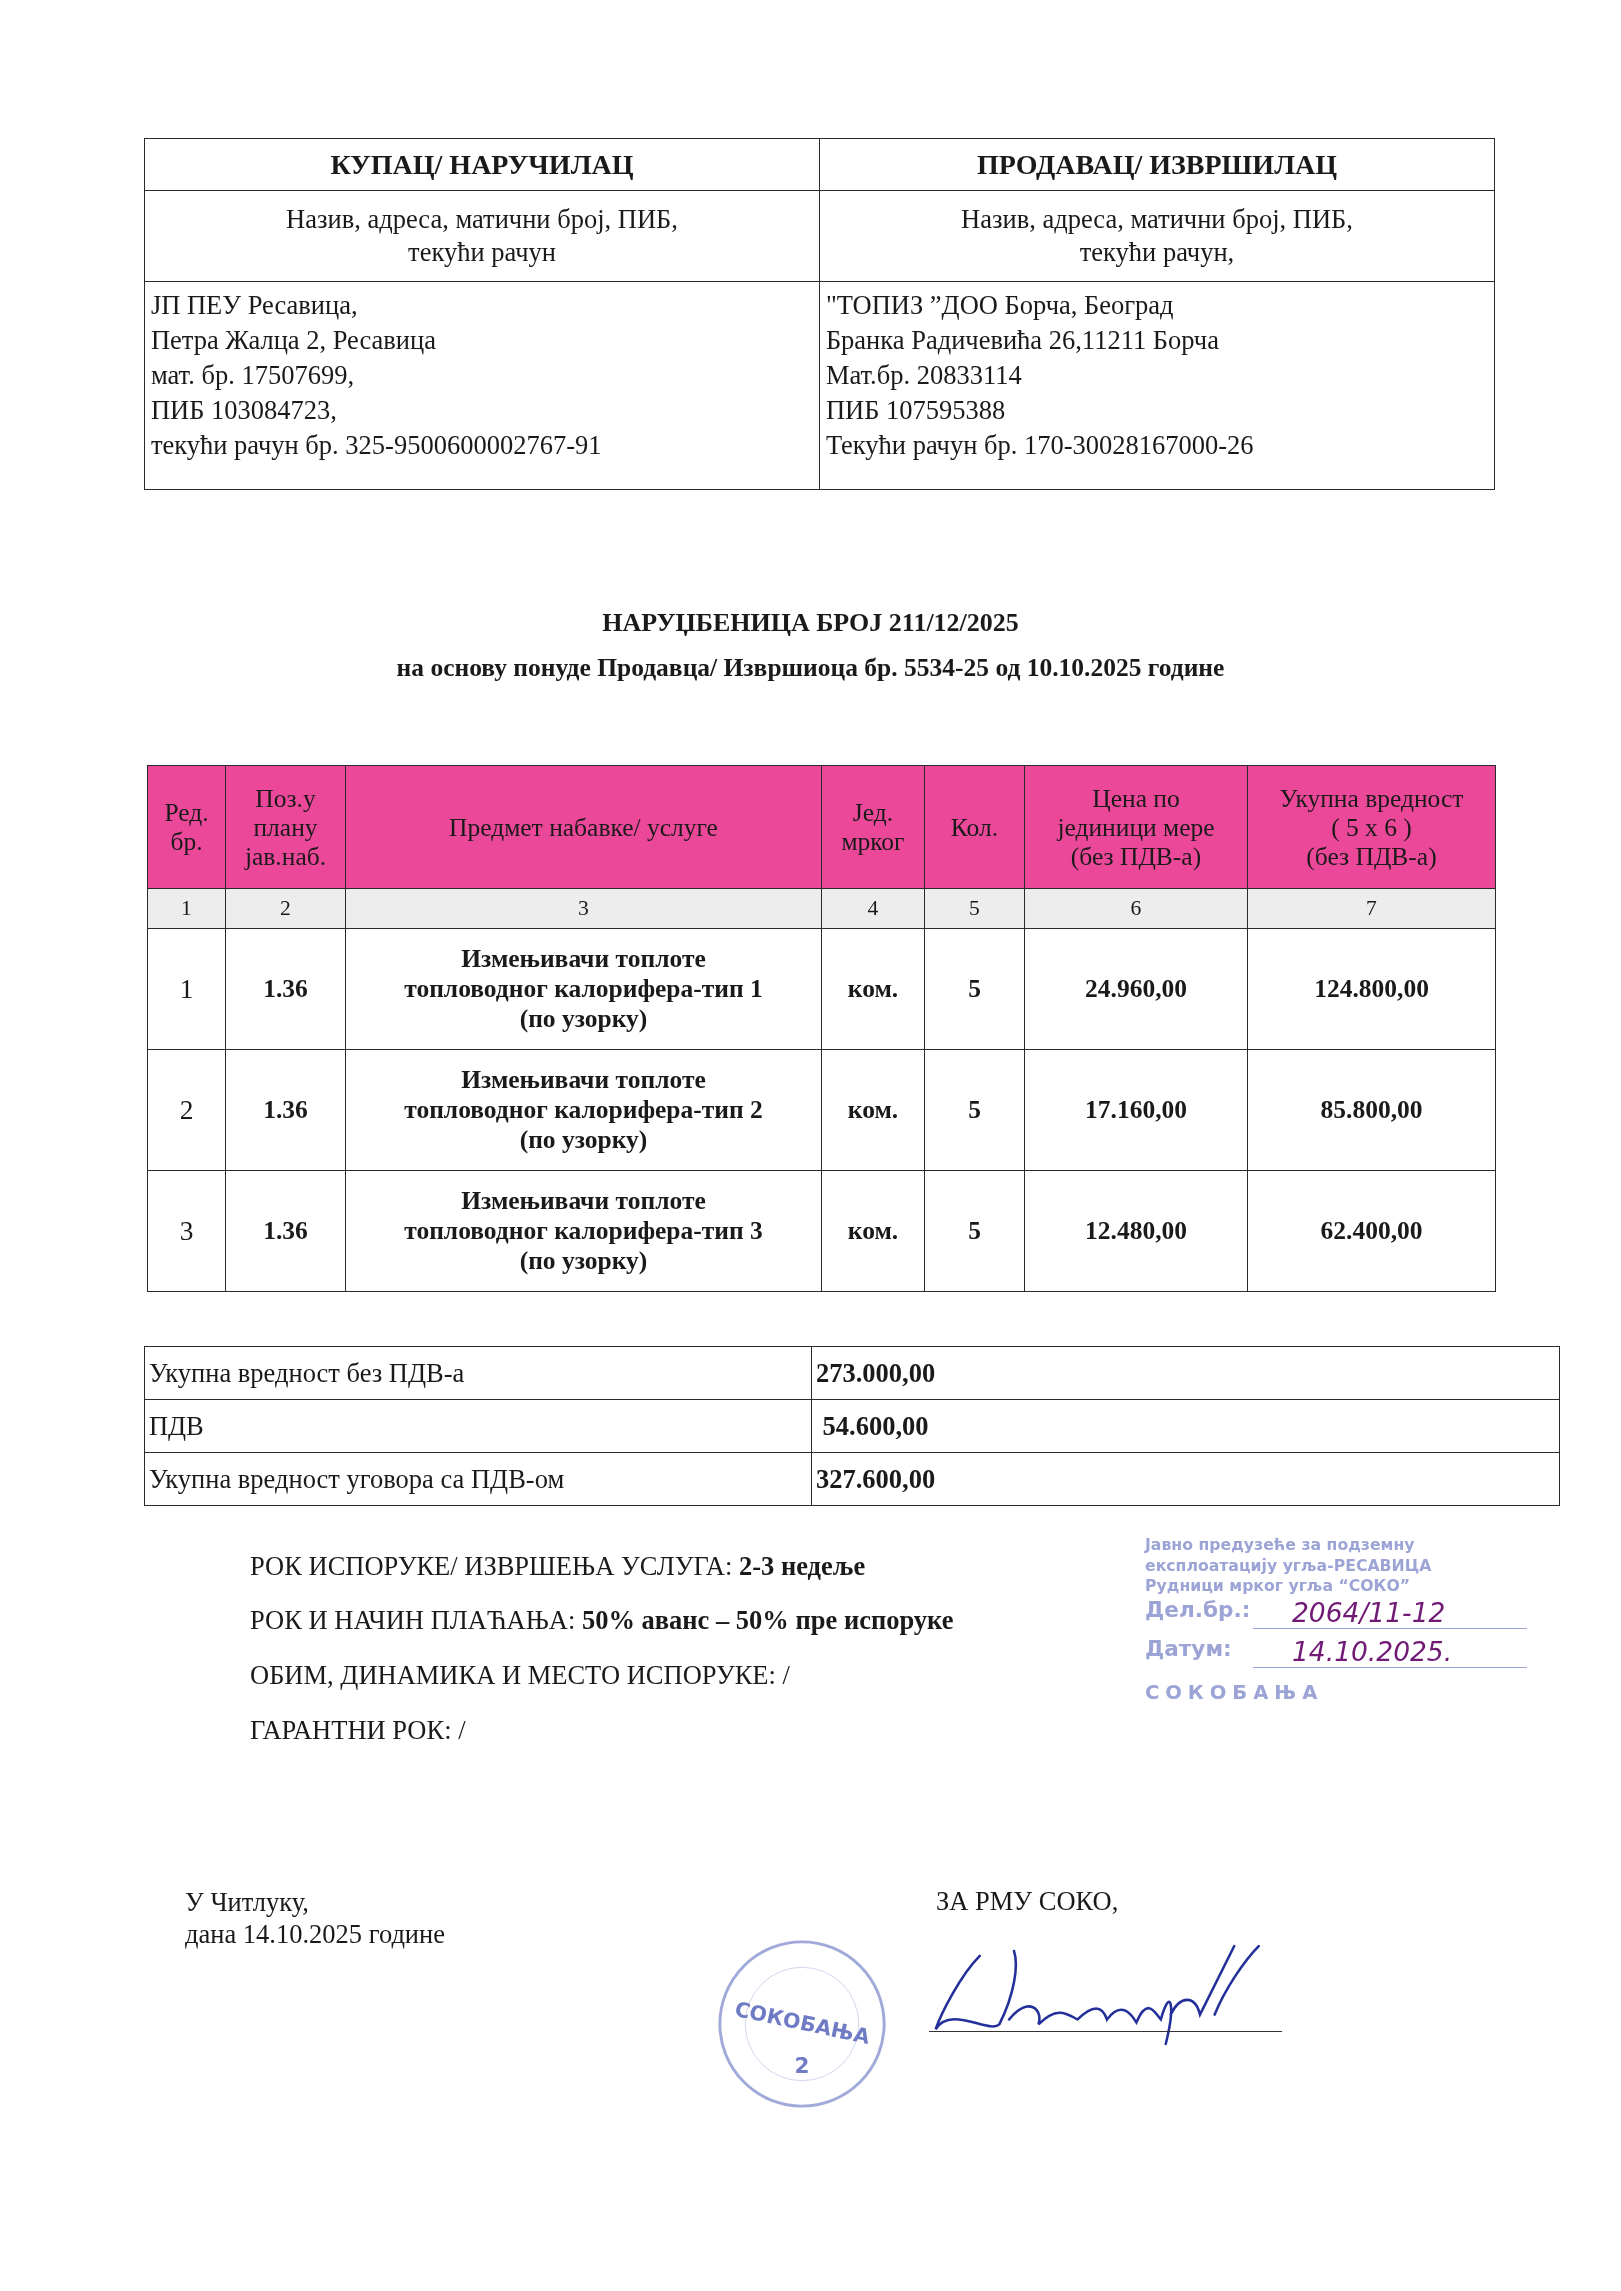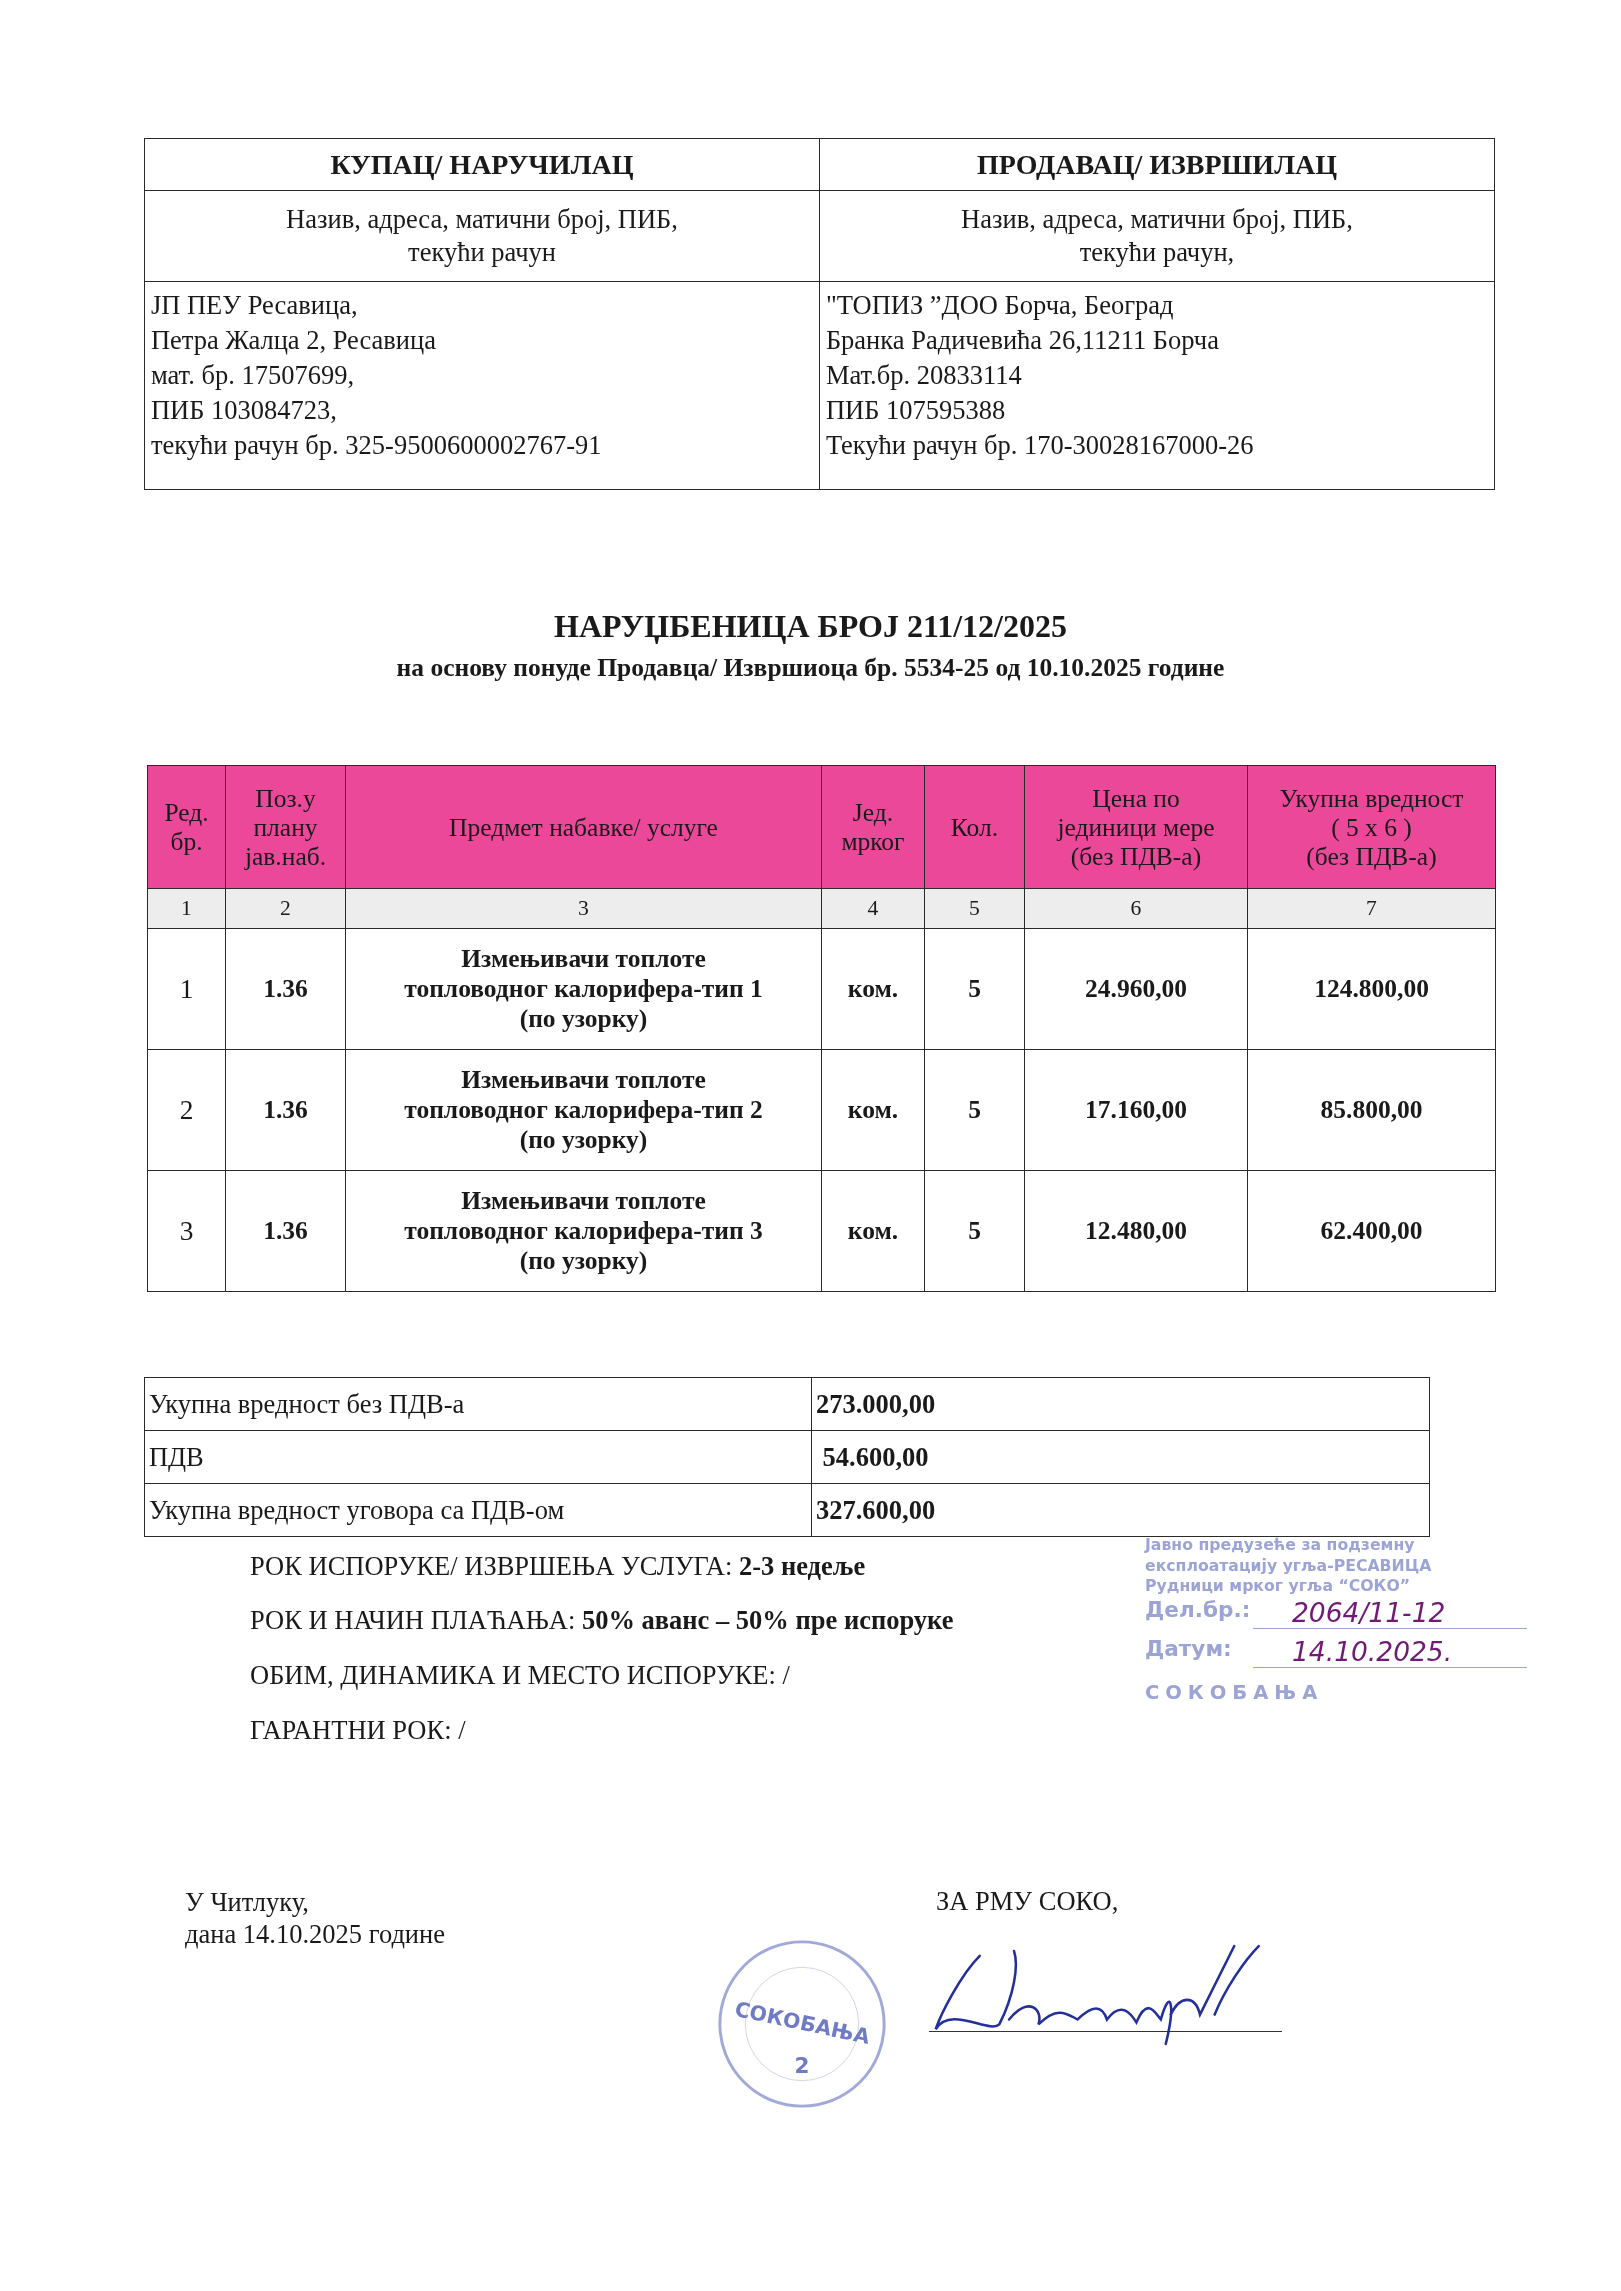--- a/index.html
+++ b/index.html
@@ -13,34 +13,34 @@
 
   
   #parties { left: 144px; top: 138px; width: 1351px; }
   #parties th { height: 51px; font-size: 28px; font-weight: bold; text-align: center; }
   #parties .sub { height: 90px; font-size: 26.5px; text-align: center; line-height: 33px; }
   #parties .sub span { display: block; }
   #parties .info { height: 201px; font-size: 26.5px; line-height: 35px; vertical-align: top; padding: 5.9px 5.9px 0 5.9px; }
   #parties .info div { white-space: nowrap; }
 
   
-  #title { left: 0; width: 1621px; top: 608px; text-align: center; font-size: 32px; font-weight: bold; }
+  #title { left: 0; width: 1621px; top: 608px; text-align: center; font-size: 26px; font-weight: bold; }
   #subtitle { left: 0; width: 1621px; top: 653px; text-align: center; font-size: 25.5px; font-weight: bold; }
 
   
   #items { left: 147px; top: 765px; width: 1349px; }
   #items thead tr.hdr td { background: #ec4899; height: 122px; font-size: 25.5px; text-align: center; line-height: 29px; }
   #items thead tr.nums td { background: #ededed; height: 39px; font-size: 21.6px; text-align: center; }
   #items tbody td { height: 120px; text-align: center; font-weight: bold; font-size: 25.5px; margin-top: 36px; }
   #items tbody td.rb { font-weight: normal; font-size: 27.4px; }
   #items tbody td.desc { font-size: 25.5px; line-height: 30px; }
   #items td span { display: block; }
 
   
-  #totals { left: 144px; top: 1377px; width: 1286px; }
+  #totals { left: 144px; top: 1346px; width: 1416px; }
   #totals td { height: 52px; font-size: 26.5px; padding-left: 3.9px; }
   #totals td.v { font-weight: bold; }
 
   
   .term { left: 250px; font-size: 26.5px; white-space: nowrap; }
   .term b { font-weight: bold; }
 
   
   #place { left: 145px; top: 1886px; font-size: 26.5px; line-height: 32px; }
   #place span { display: block; margin-left: 40px; }

